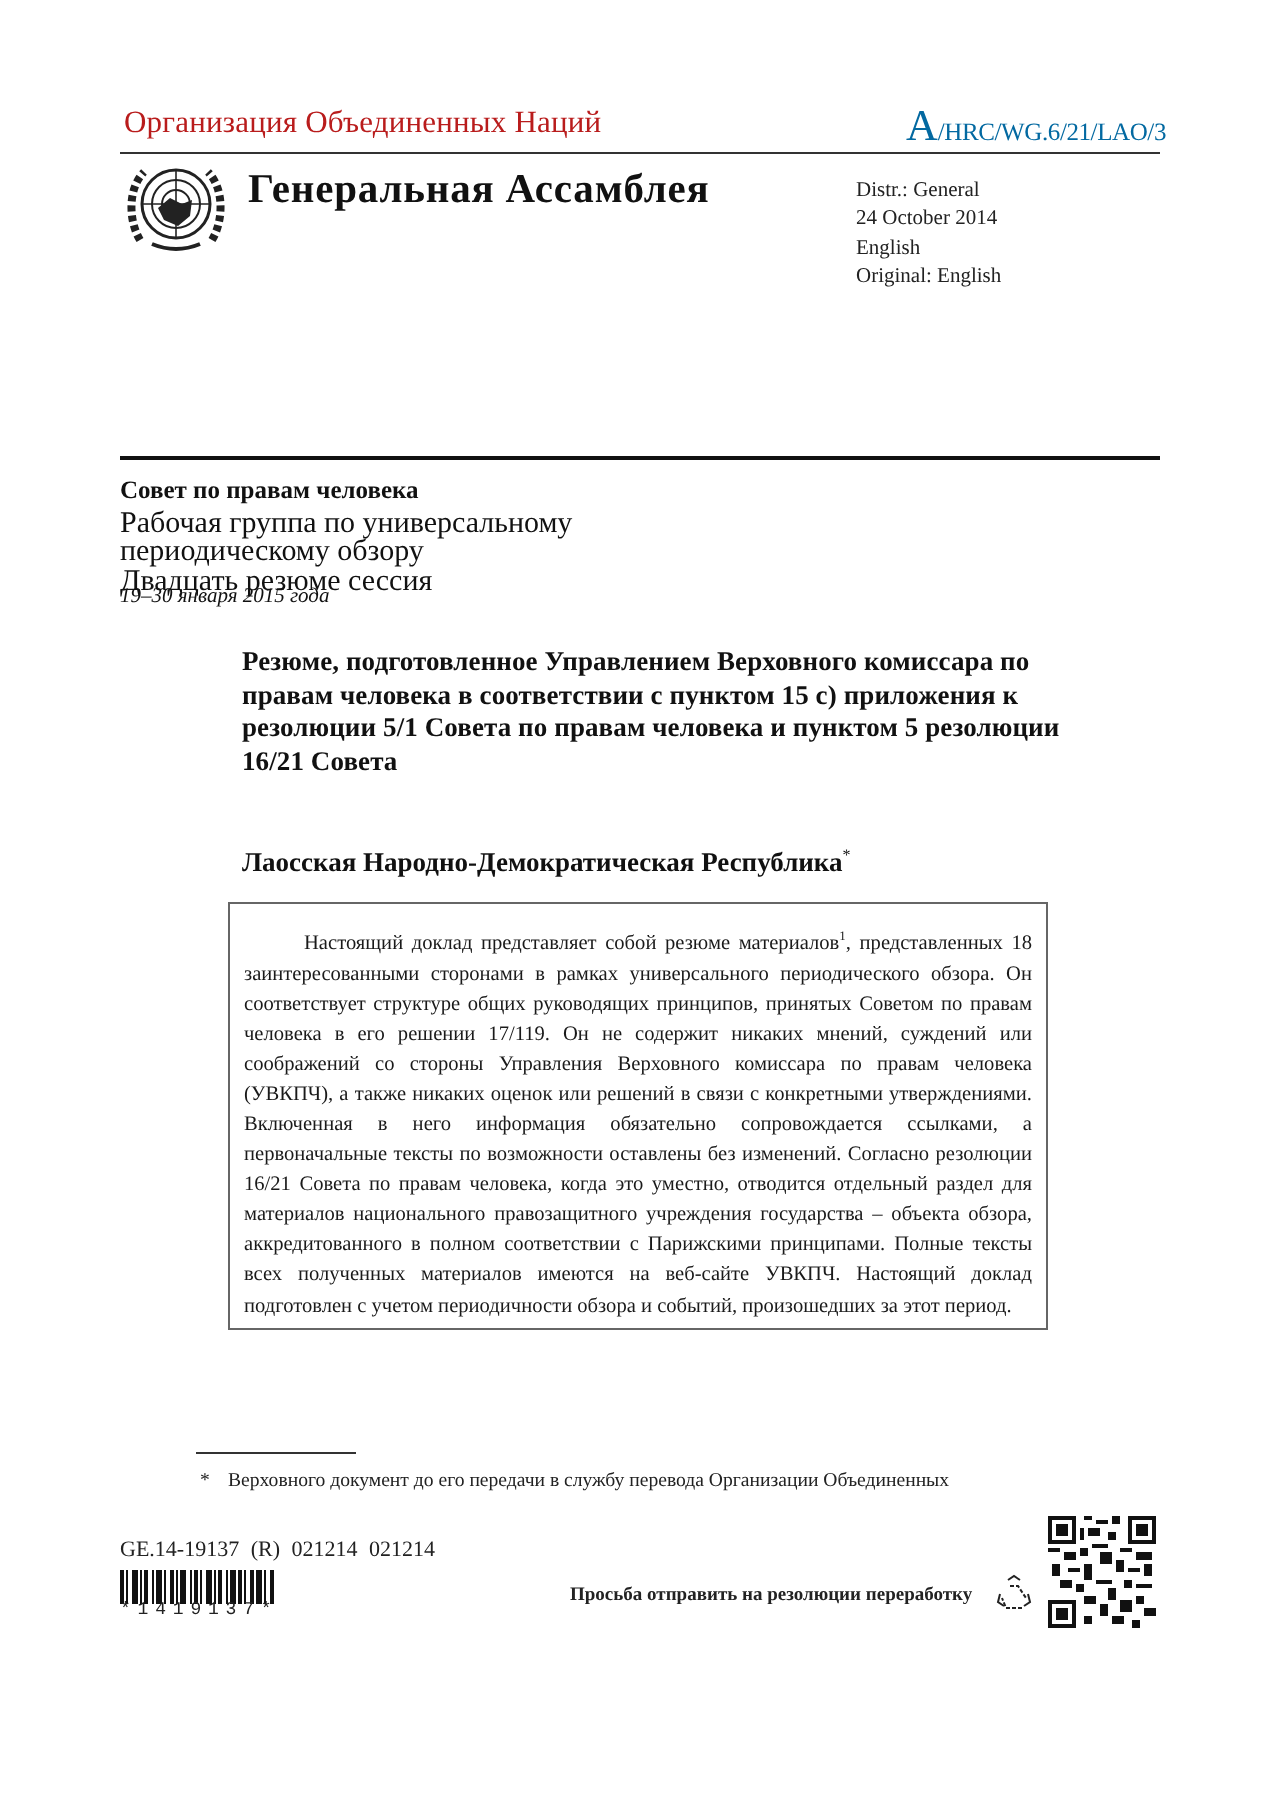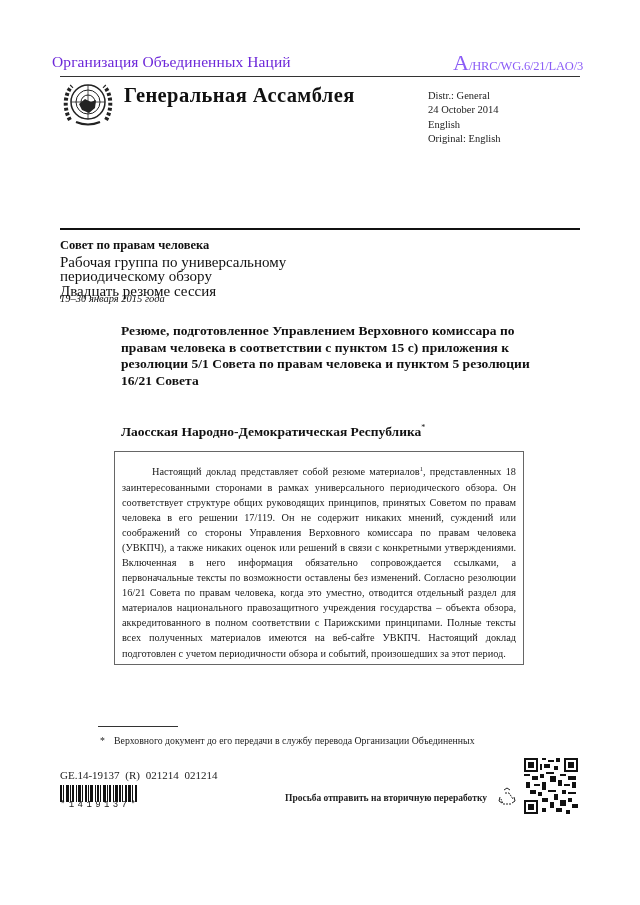--- a/index.html
+++ b/index.html
@@ -1,20 +1,20 @@
 <!DOCTYPE html>
 <html><head>
 <meta charset="utf-8">
 <style>
   html, body { margin:0; padding:0; background:#ffffff; }
   body { width:640px; height:905px; position:relative; overflow:hidden;
          font-family:"Liberation Serif","DejaVu Serif",serif; color:#111; }
   .abs { position:absolute; }
-  .org { left:52px; top:53px; font-size:15.5px; letter-spacing:0.1px; color:#6d28d9;text-align:right; }
-  .symbol { left:453px; top:50px; font-size:15px; color:#8b5cf6; white-space:nowrap; }
+  .org { left:62px; top:53px; font-size:15.5px; letter-spacing:0.1px; color:#b91c1c;text-align:right; }
+  .symbol { left:453px; top:50px; font-size:15px; color:#0369a1; white-space:nowrap; }
   .symbol .big { font-size:22px; }
   .symbol .rest { font-size:12.5px; letter-spacing:-0.2px; }
   .topline { left:60px; top:76px; width:520px; height:1px; background:#333; }
   .emblem { left:62px; top:80px; width:52px; height:48px; }
   .assembly { left:124px; top:84px; font-size:20.5px; font-weight:bold; letter-spacing:0.4px; }
   .distr { left:428px; top:89px; font-size:10.5px; line-height:14.3px; color:#222; }
   .thickline { left:60px; top:228px; width:520px; height:2px; background:#111; }
   .council { left:60px; top:238px; font-size:12.5px; font-weight:bold; }
   .wg { left:60px; top:255px; font-size:15px; font-weight:normal; line-height:14.3px; }
   .dates { left:60px; top:292px; font-size:10.5px; line-height:14px;font-style:italic; }
@@ -137,21 +137,21 @@
     <i style="width:2px"></i>
     <i style="width:1px;background:#fff"></i>
     <i style="width:3px"></i>
     <i style="width:1px;background:#fff"></i>
     <i style="width:1px"></i>
     <i style="width:2px;background:#fff"></i>
     <i style="width:2px"></i>
 </div>
 <div class="abs barnum">*1419137*</div>
 
-<div class="abs recycle-text">Просьба отправить на вторичную переработку</div>
+<div class="abs recycle-text">Просьба отправить на резолюции переработку</div>
 <svg class="abs recycle-icon" viewBox="0 0 20 20">
   <path d="M7 3 L10 1 L13 3" fill="none" stroke="#222" stroke-width="1"></path>
   <path d="M3 10 L2 14 L5 16" fill="none" stroke="#222" stroke-width="1"></path>
   <path d="M17 10 L18 14 L15 16" fill="none" stroke="#222" stroke-width="1"></path>
   <path d="M8 6 L12 6 L16 12 M14 17 L6 17 L4 12" fill="none" stroke="#222" stroke-width="1" stroke-dasharray="2 1"></path>
 </svg>
 
 <svg class="abs qr" viewBox="0 0 27 28" shape-rendering="crispEdges">
   <rect x="0" y="0" width="7" height="7" fill="#111"></rect>
     <rect x="1" y="1" width="5" height="5" fill="#fff"></rect>

